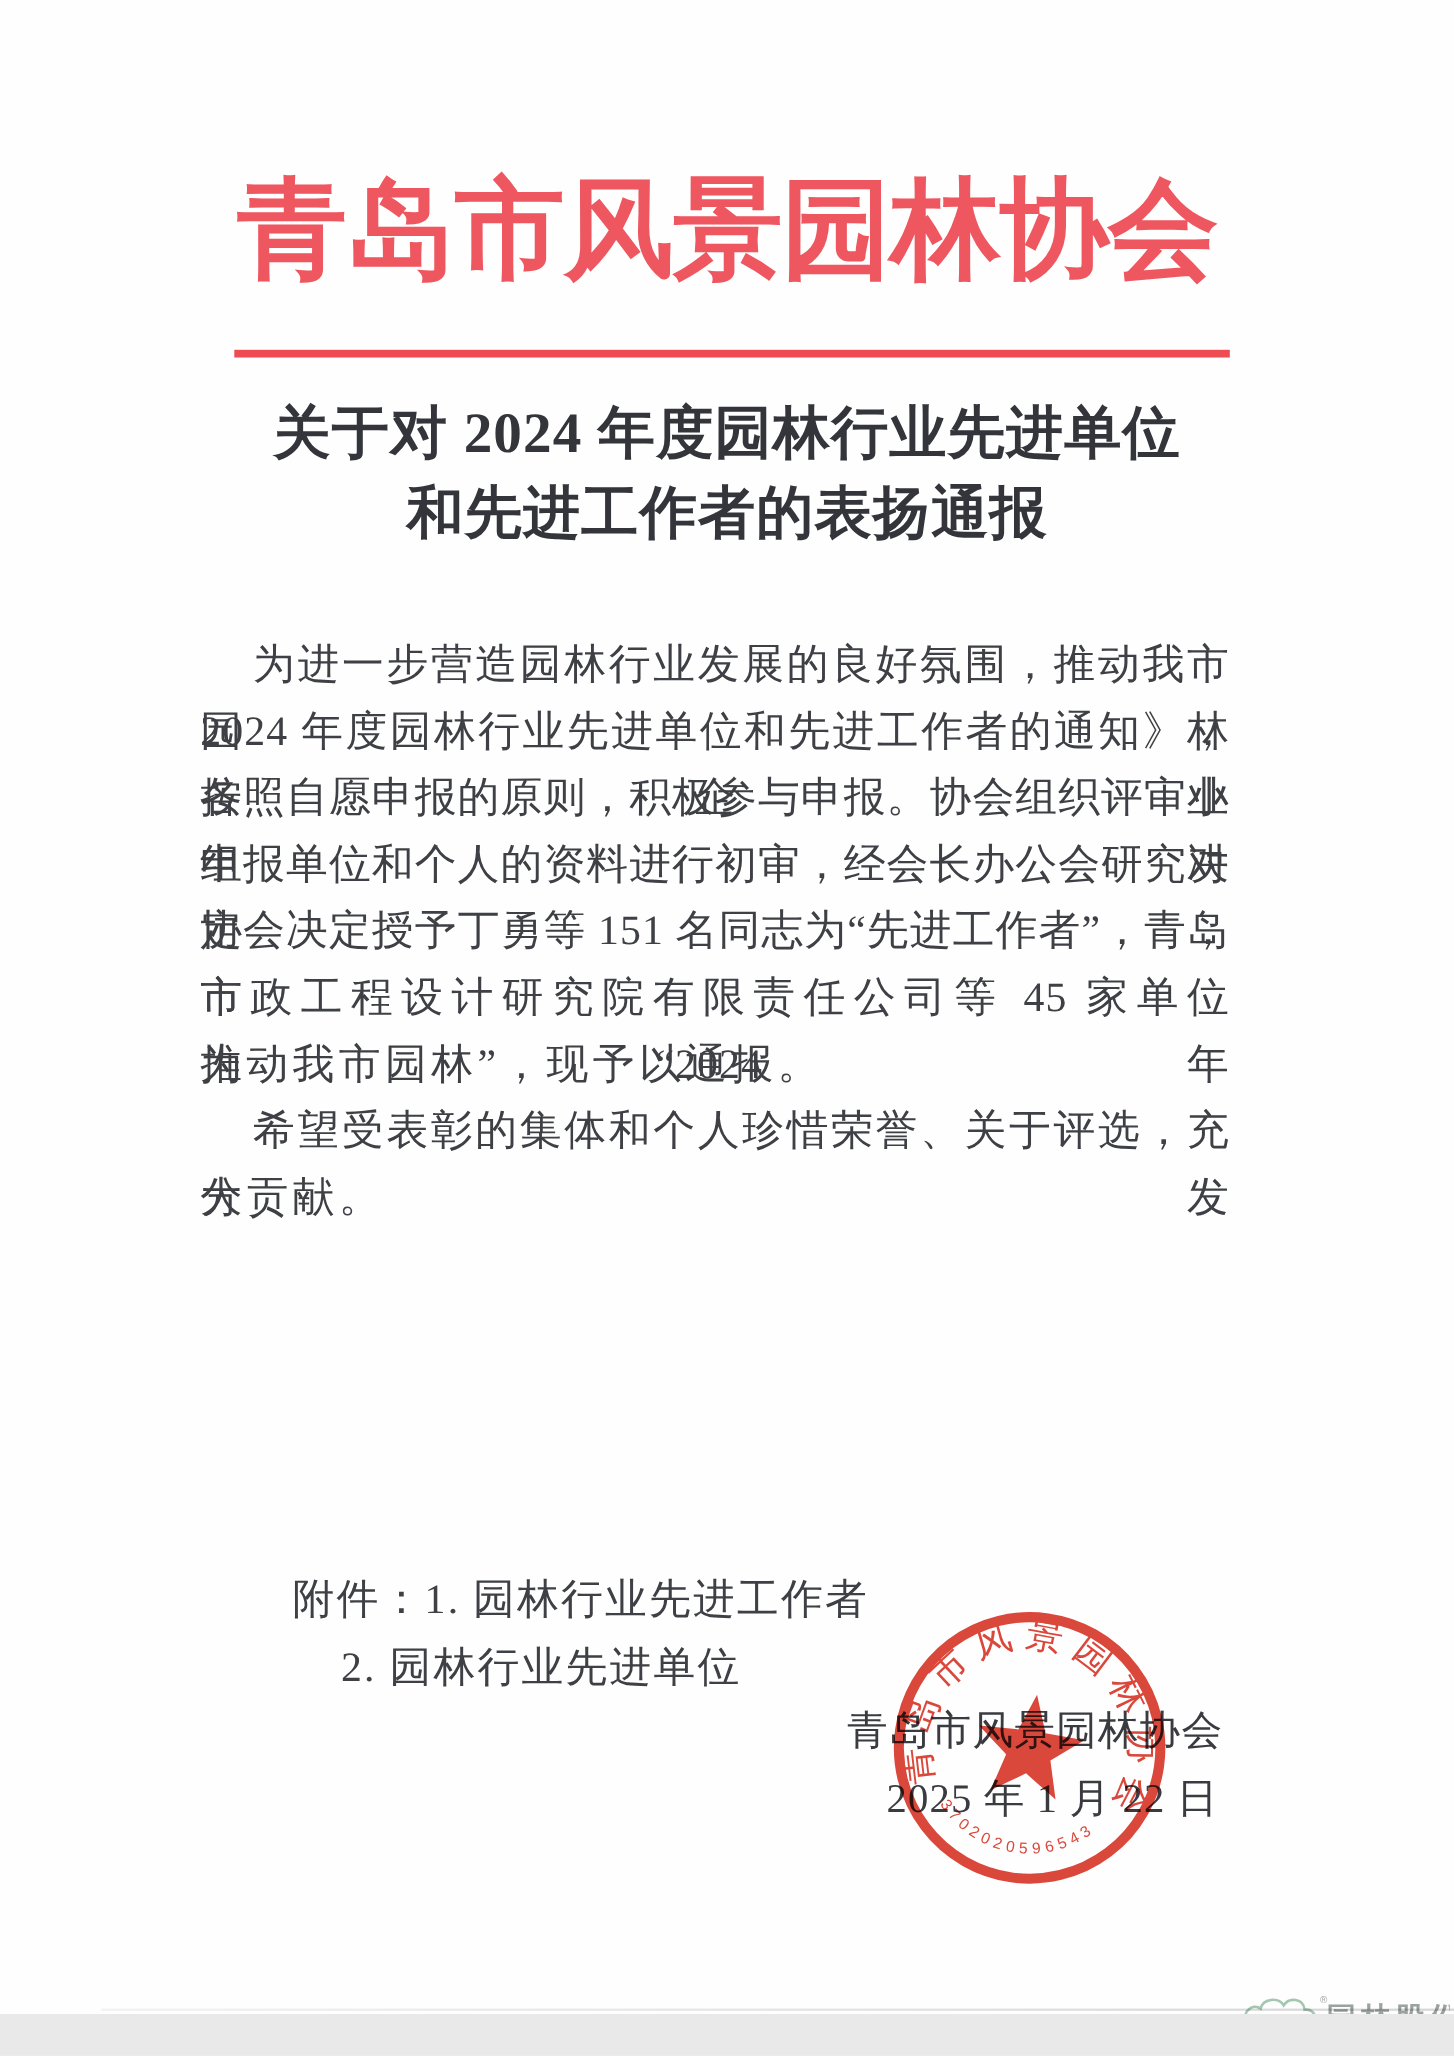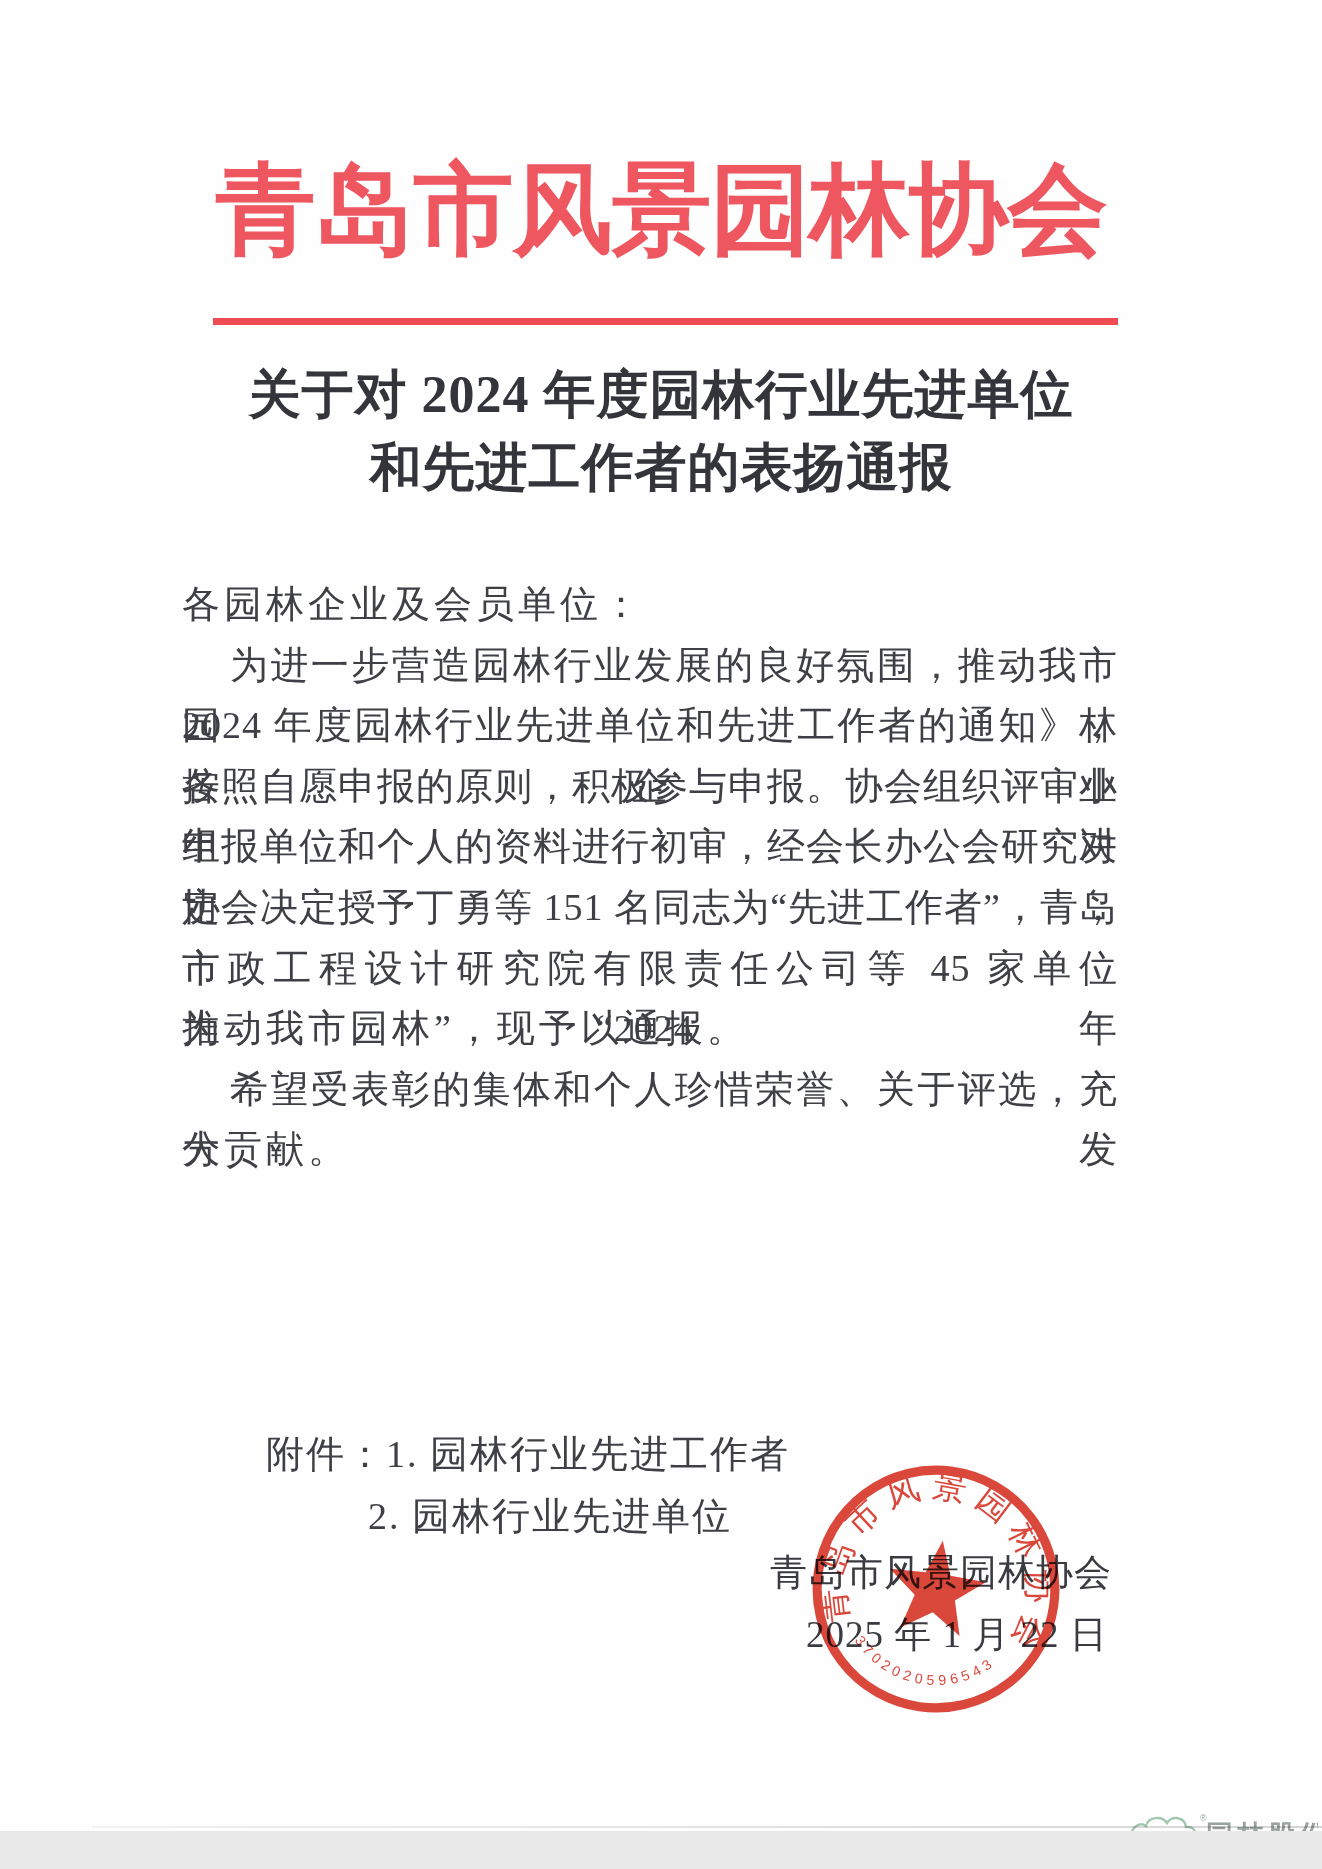--- a/index.html
+++ b/index.html
@@ -63,21 +63,21 @@
   }
   .line.short{letter-spacing:4px;}
   .line.indent{text-indent:48px;}
   
   .attachments{
     position:absolute;top:1426px;left:266px;
     font-size:38px;
     letter-spacing:2px;
   }
   .attachments .att-line{line-height:56px;height:56px;white-space:nowrap;}
-  .attachments .att-line.second{margin-left:102px;margin-top:6px;}
+  .attachments .att-line.second{margin-left:44px;margin-top:6px;}
   
   .sig-org{
     position:absolute;top:1548px;left:770px;
     font-size:37px;letter-spacing:1px;white-space:nowrap;color:#3a3b40;
   }
   .sig-date{
     position:absolute;top:1610px;left:806px;
     font-size:37px;letter-spacing:1px;white-space:nowrap;color:#3a3b40;
   }
   
@@ -99,21 +99,20 @@
   <div class="letterhead">青岛市风景园林协会</div>
 
   <div class="red-rule"></div>
 
   <div class="doc-title">
     <div>关于对 2024 年度园林行业先进单位</div>
     <div>和先进工作者的表扬通报</div>
   </div>
 
   <div class="body-block">
-    <div class="line short">各园林企业及会员单位：</div>
     <div class="line fill indent">为进一步营造园林行业发展的良好氛围，推动我市园林</div>
     <div class="line fill">2024 年度园林行业先进单位和先进工作者的通知》，各企业</div>
     <div class="line fill">按照自愿申报的原则，积极参与申报。协会组织评审小组对</div>
     <div class="line fill">申报单位和个人的资料进行初审，经会长办公会研究决定，</div>
     <div class="line fill">协会决定授予丁勇等 151 名同志为“先进工作者”，青岛市</div>
     <div class="line fill">市政工程设计研究院有限责任公司等 45 家单位为“2024 年</div>
     <div class="line short">推动我市园林”，现予以通报。</div>
     <div class="line fill indent">希望受表彰的集体和个人珍惜荣誉、关于评选，充分发</div>
     <div class="line short">大贡献。</div>
   </div>

